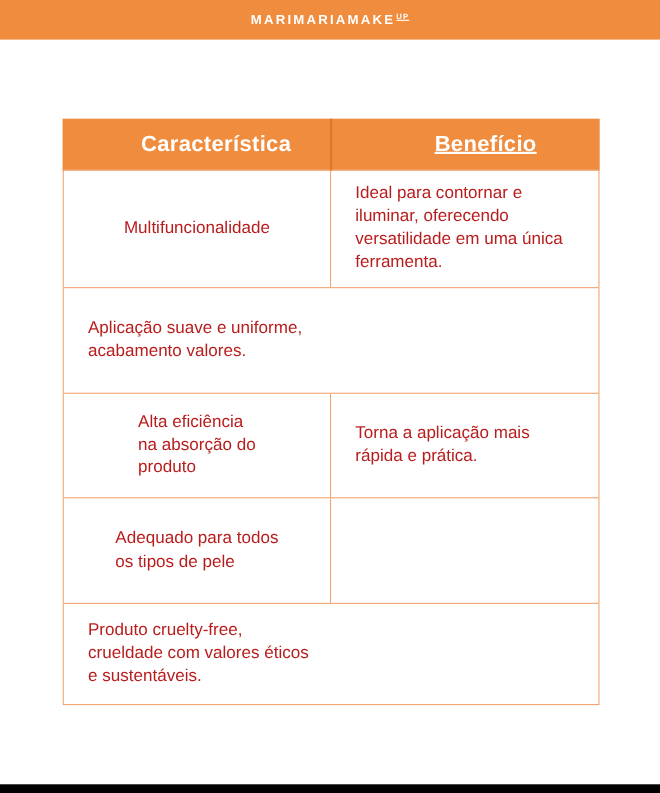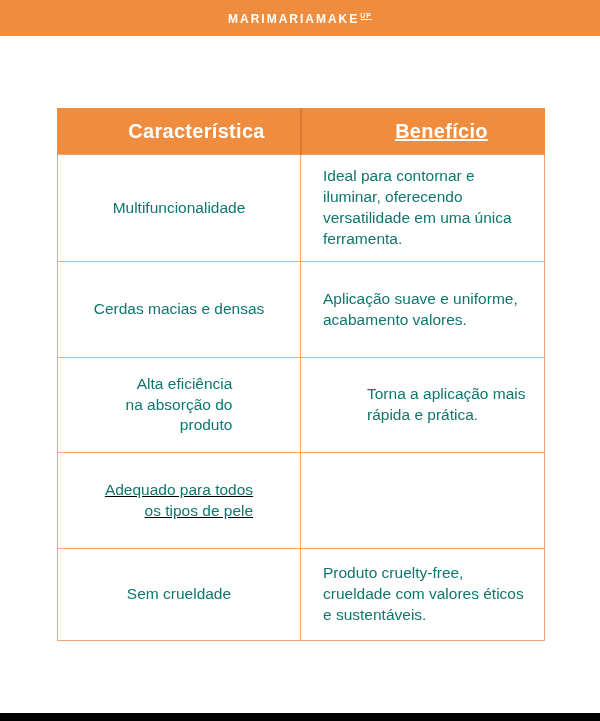--- a/index.html
+++ b/index.html
@@ -69,36 +69,36 @@
   }
   .th + .th { border-left: 2px solid #E0762F; text-decoration: underline; }
 
   .tr {
     display: flex;
     border-top: 1px solid #F0A573;
   }
   .tr:first-of-type { border-top: none; }
   .row-1 { height: 107px; }
   .row-2 { height: 96px; }
-  .row-3 { height: 95px; gap: 44px; }
-  .row-4 { height: 96px; text-decoration: underline; }
+  .row-3 { height: 95px; }
+  .row-4 { height: 96px; }
   .row-5 { height: 92px; }
 
   .td {
-    color: #0f766e;
+    color: #b91c1c;
     font-size: 15.5px;
     line-height: 1.35;
   }
   .td-feature {
     flex: 0 0 243px;
     border-right: 1px solid #F0A573;
     display: flex;
     align-items: center;
     justify-content: center;
-    text-align: right;
+    text-align: left;
     padding: 6px 10px;
   }
   .feature-text { white-space: pre-line; }
   .td-benefit {
     flex: 1;
     display: flex;
     align-items: center;
     padding: 6px 18px 6px 22px;
   }
   .benefit-text { max-width: 206px; }
@@ -132,23 +132,20 @@
     <div class="tr row-1">
       <div class="td td-feature">
         <span class="feature-text">Multifuncionalidade</span>
       </div>
       <div class="td td-benefit">
         <span class="benefit-text">Ideal para contornar e iluminar, oferecendo versatilidade em uma única ferramenta.</span>
       </div>
     </div>
 
     <div class="tr row-2">
-      <div class="td td-feature">
-        <span class="feature-text">Cerdas macias e densas</span>
-      </div>
       <div class="td td-benefit">
         <span class="benefit-text">Aplicação suave e uniforme, acabamento valores.</span>
       </div>
     </div>
 
     <div class="tr row-3">
       <div class="td td-feature">
         <span class="feature-text">Alta eficiência
 na absorção do
 produto</span>
@@ -159,23 +156,20 @@
     </div>
 
     <div class="tr row-4">
       <div class="td td-feature">
         <span class="feature-text">Adequado para todos
 os tipos de pele</span>
       </div>
     </div>
 
     <div class="tr row-5">
-      <div class="td td-feature">
-        <span class="feature-text">Sem crueldade</span>
-      </div>
       <div class="td td-benefit">
         <span class="benefit-text">Produto cruelty-free, crueldade com valores éticos e sustentáveis.</span>
       </div>
     </div>
 
   </div>
 
   <footer class="bottom-bar"></footer>
 
 </div>

